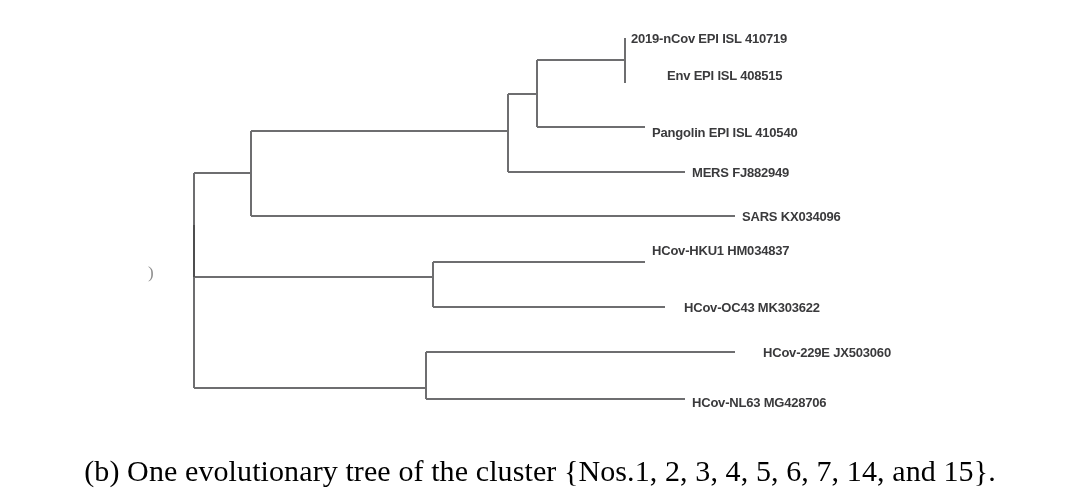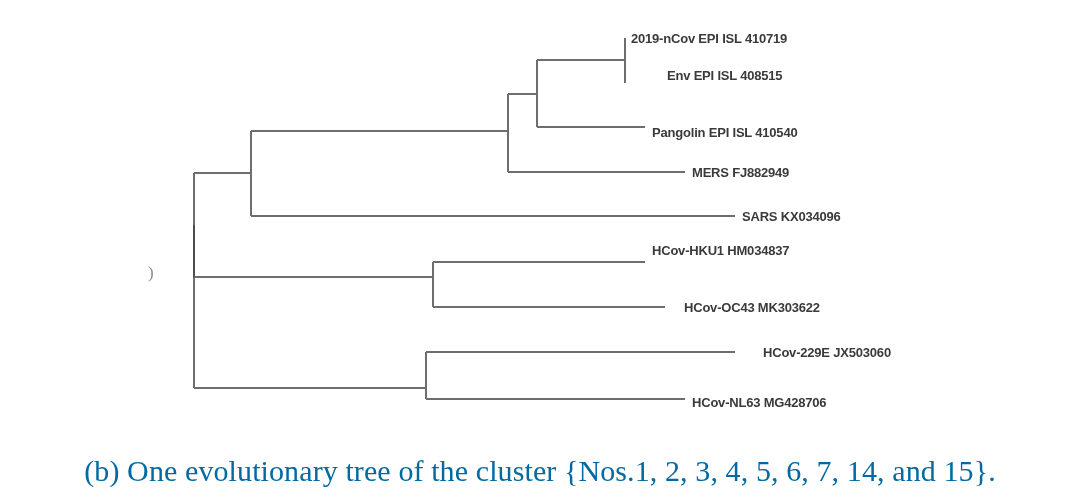--- a/index.html
+++ b/index.html
@@ -55,21 +55,21 @@
     top: 440px;
     width: 1080px;
     height: 62px;
     display: flex;
     align-items: center;
     justify-content: center;
   }
   #caption-text {
     font-family: "Liberation Serif", serif;
     font-size: 30px;
-    color: #0369a1;
+    color: #000000;
     white-space: nowrap;
     letter-spacing: 0.1px;
   }
 </style>
 </head>
 <body>
 
 <div id="page">
 
   <div id="tree-figure">

